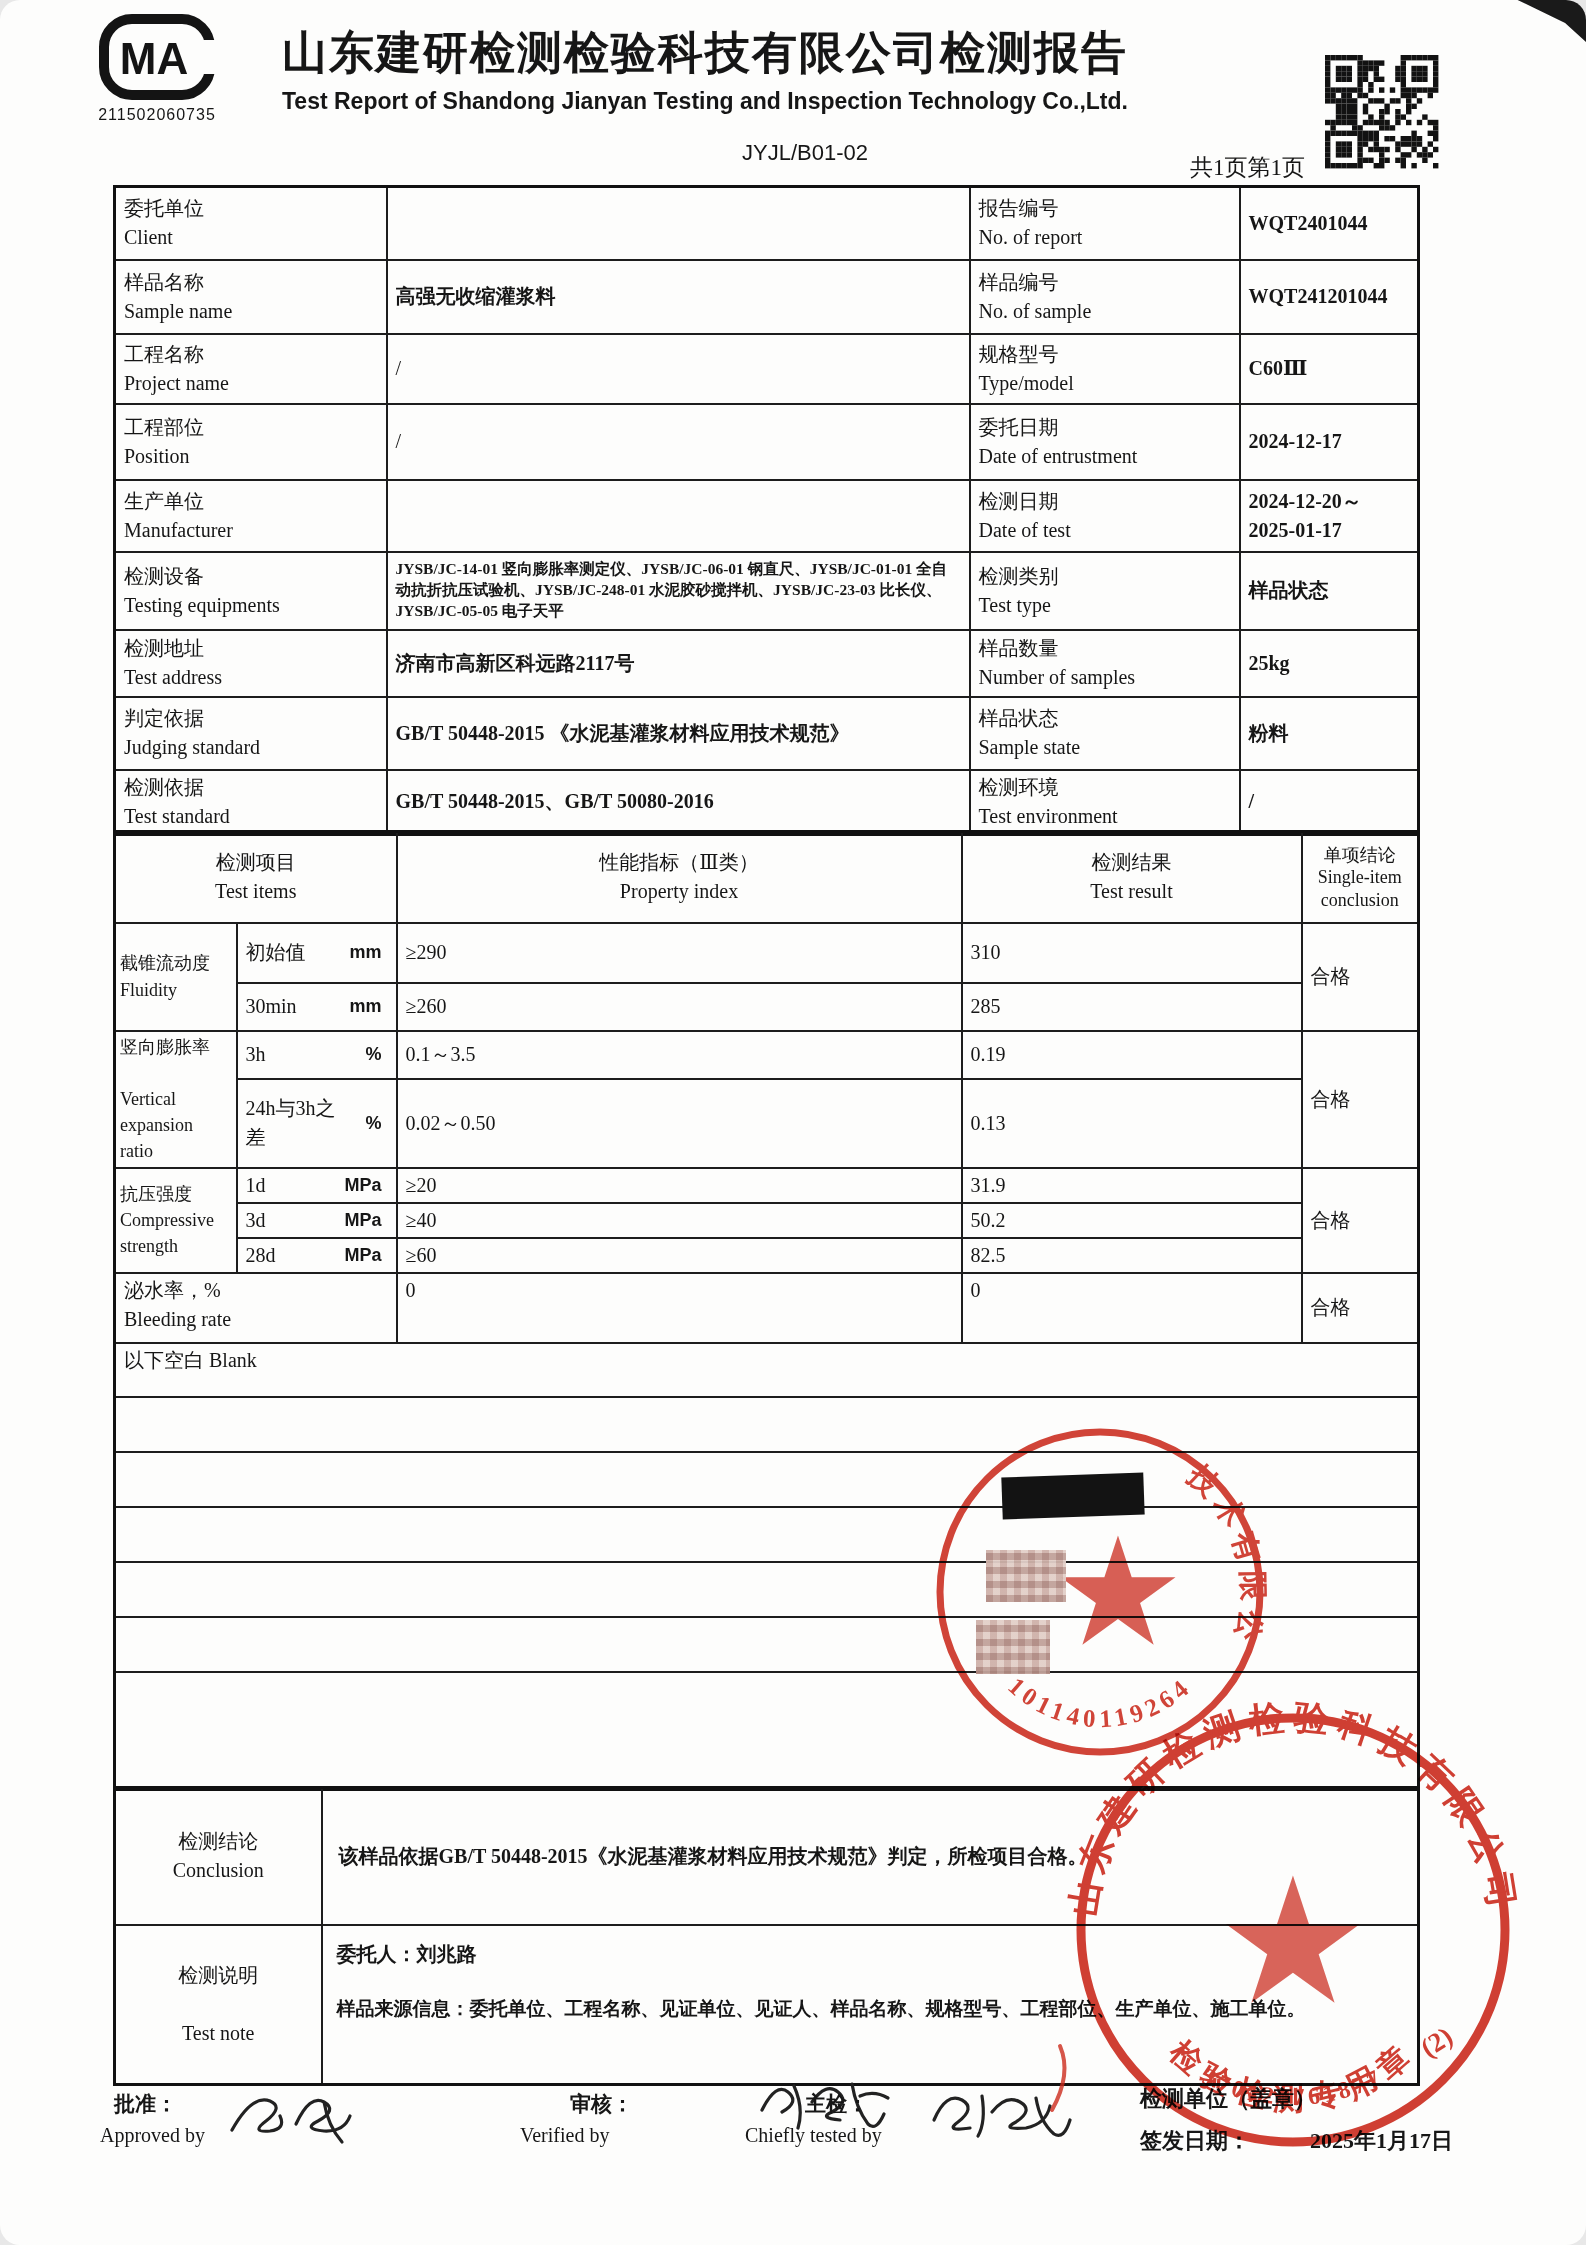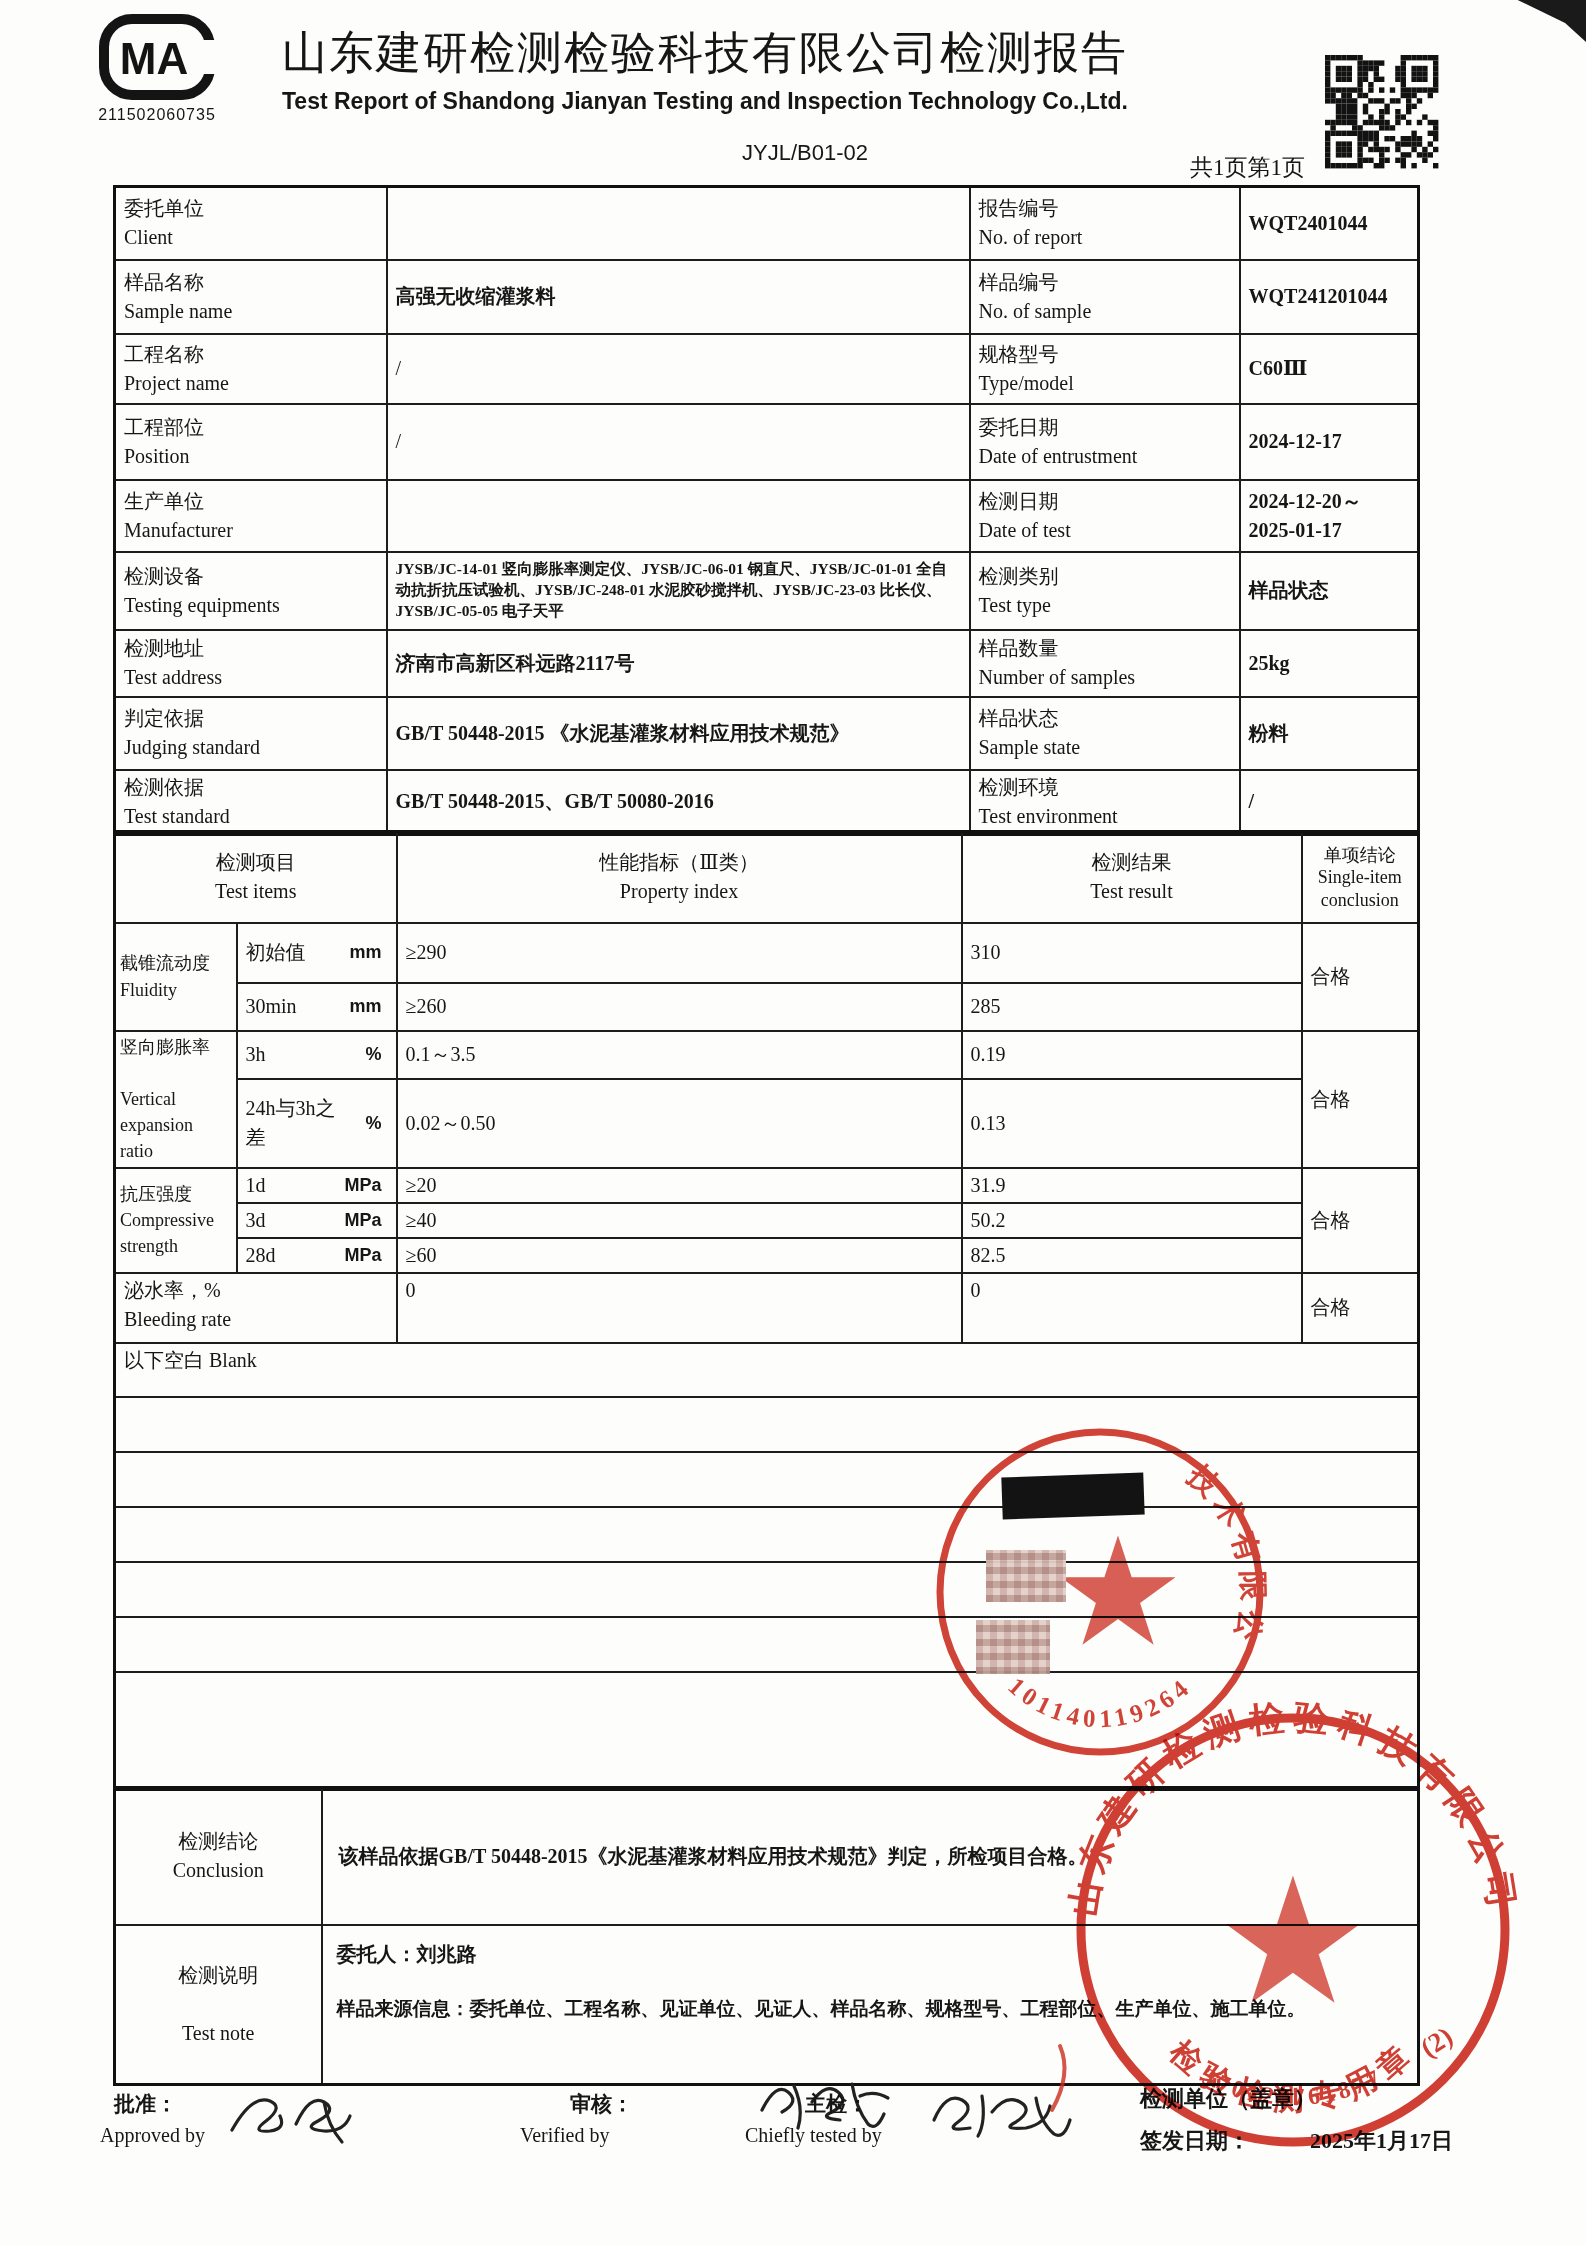--- a/index.html
+++ b/index.html
@@ -1,22 +1,22 @@
 <!DOCTYPE html>
 <html><head>
 <meta charset="utf-8">
 <style>
   html,body{margin:0;padding:0;background:#e8e8e8;}
   .page{position:relative;width:1586px;height:2245px;margin:0 auto;background:#fdfdfc;
-        font-family:"Liberation Serif","DejaVu Serif",serif;color:#161616;overflow:hidden;}
+        font-family:"Liberation Serif","DejaVu Serif",serif;color:#161616;overflow:hidden;border-radius:20px;}
   
   .cma-box{position:absolute;left:92px;top:14px;width:130px;text-align:center;}
   .cma-number{font-size:16px;letter-spacing:1px;margin-top:2px;font-family:"Liberation Sans",sans-serif;}
   .titles{position:absolute;left:230px;top:28px;width:950px;text-align:center;}
-  .title-zh{font-size:45px;font-weight:400;letter-spacing:2px;line-height:1.15;}
+  .title-zh{font-size:45px;font-weight:700;letter-spacing:2px;line-height:1.15;}
   .title-en{font-size:23px;font-weight:700;margin-top:8px;font-family:"Liberation Sans",sans-serif;}
   .form-code{position:absolute;left:742px;top:140px;font-size:22px;font-family:"Liberation Sans",sans-serif;}
   .page-info{position:absolute;left:1190px;top:152px;font-size:23px;}
   .qr{position:absolute;left:1322px;top:50px;}
   .corner-blot{position:absolute;right:0;top:0;width:95px;height:42px;background:#1a1a1a;
                clip-path:polygon(28% 0,100% 0,100% 100%,78% 55%);}
   
   table{border-collapse:collapse;table-layout:fixed;position:absolute;left:113px;}
   td,th{border:2px solid #1d1d1d;padding:2px 8px;font-size:20px;vertical-align:middle;
         text-align:left;font-weight:normal;line-height:1.45;overflow:hidden;}

